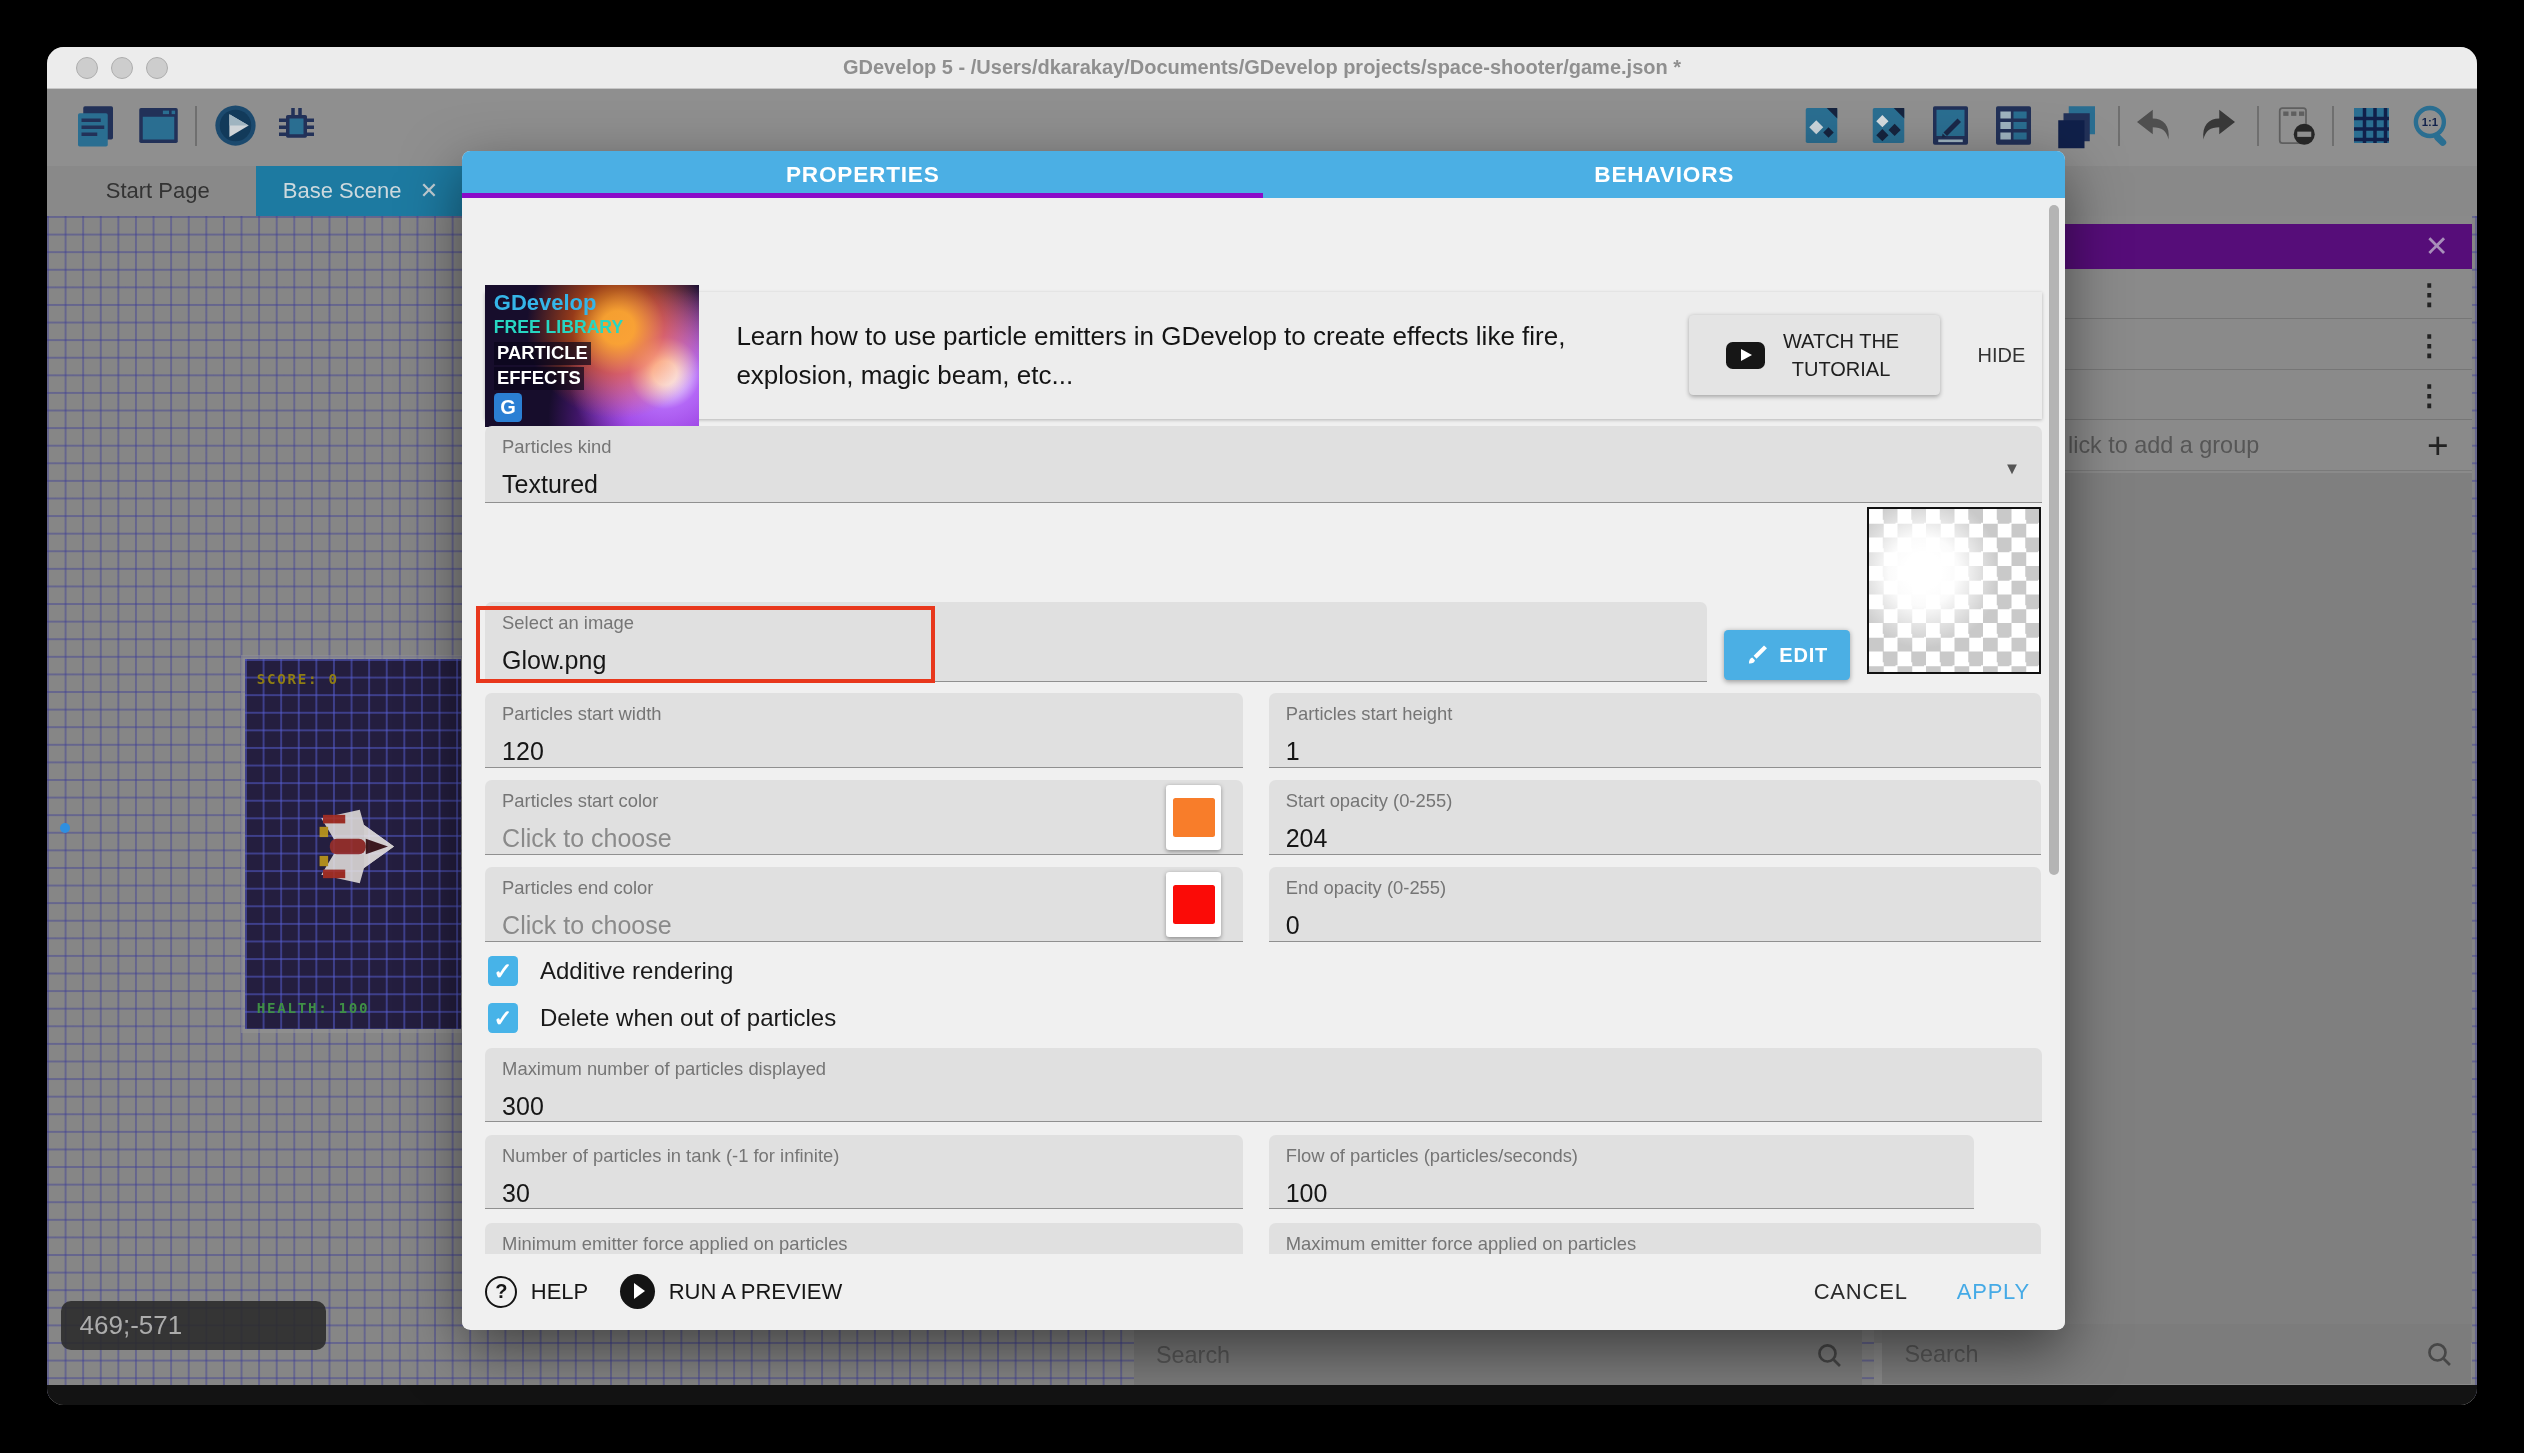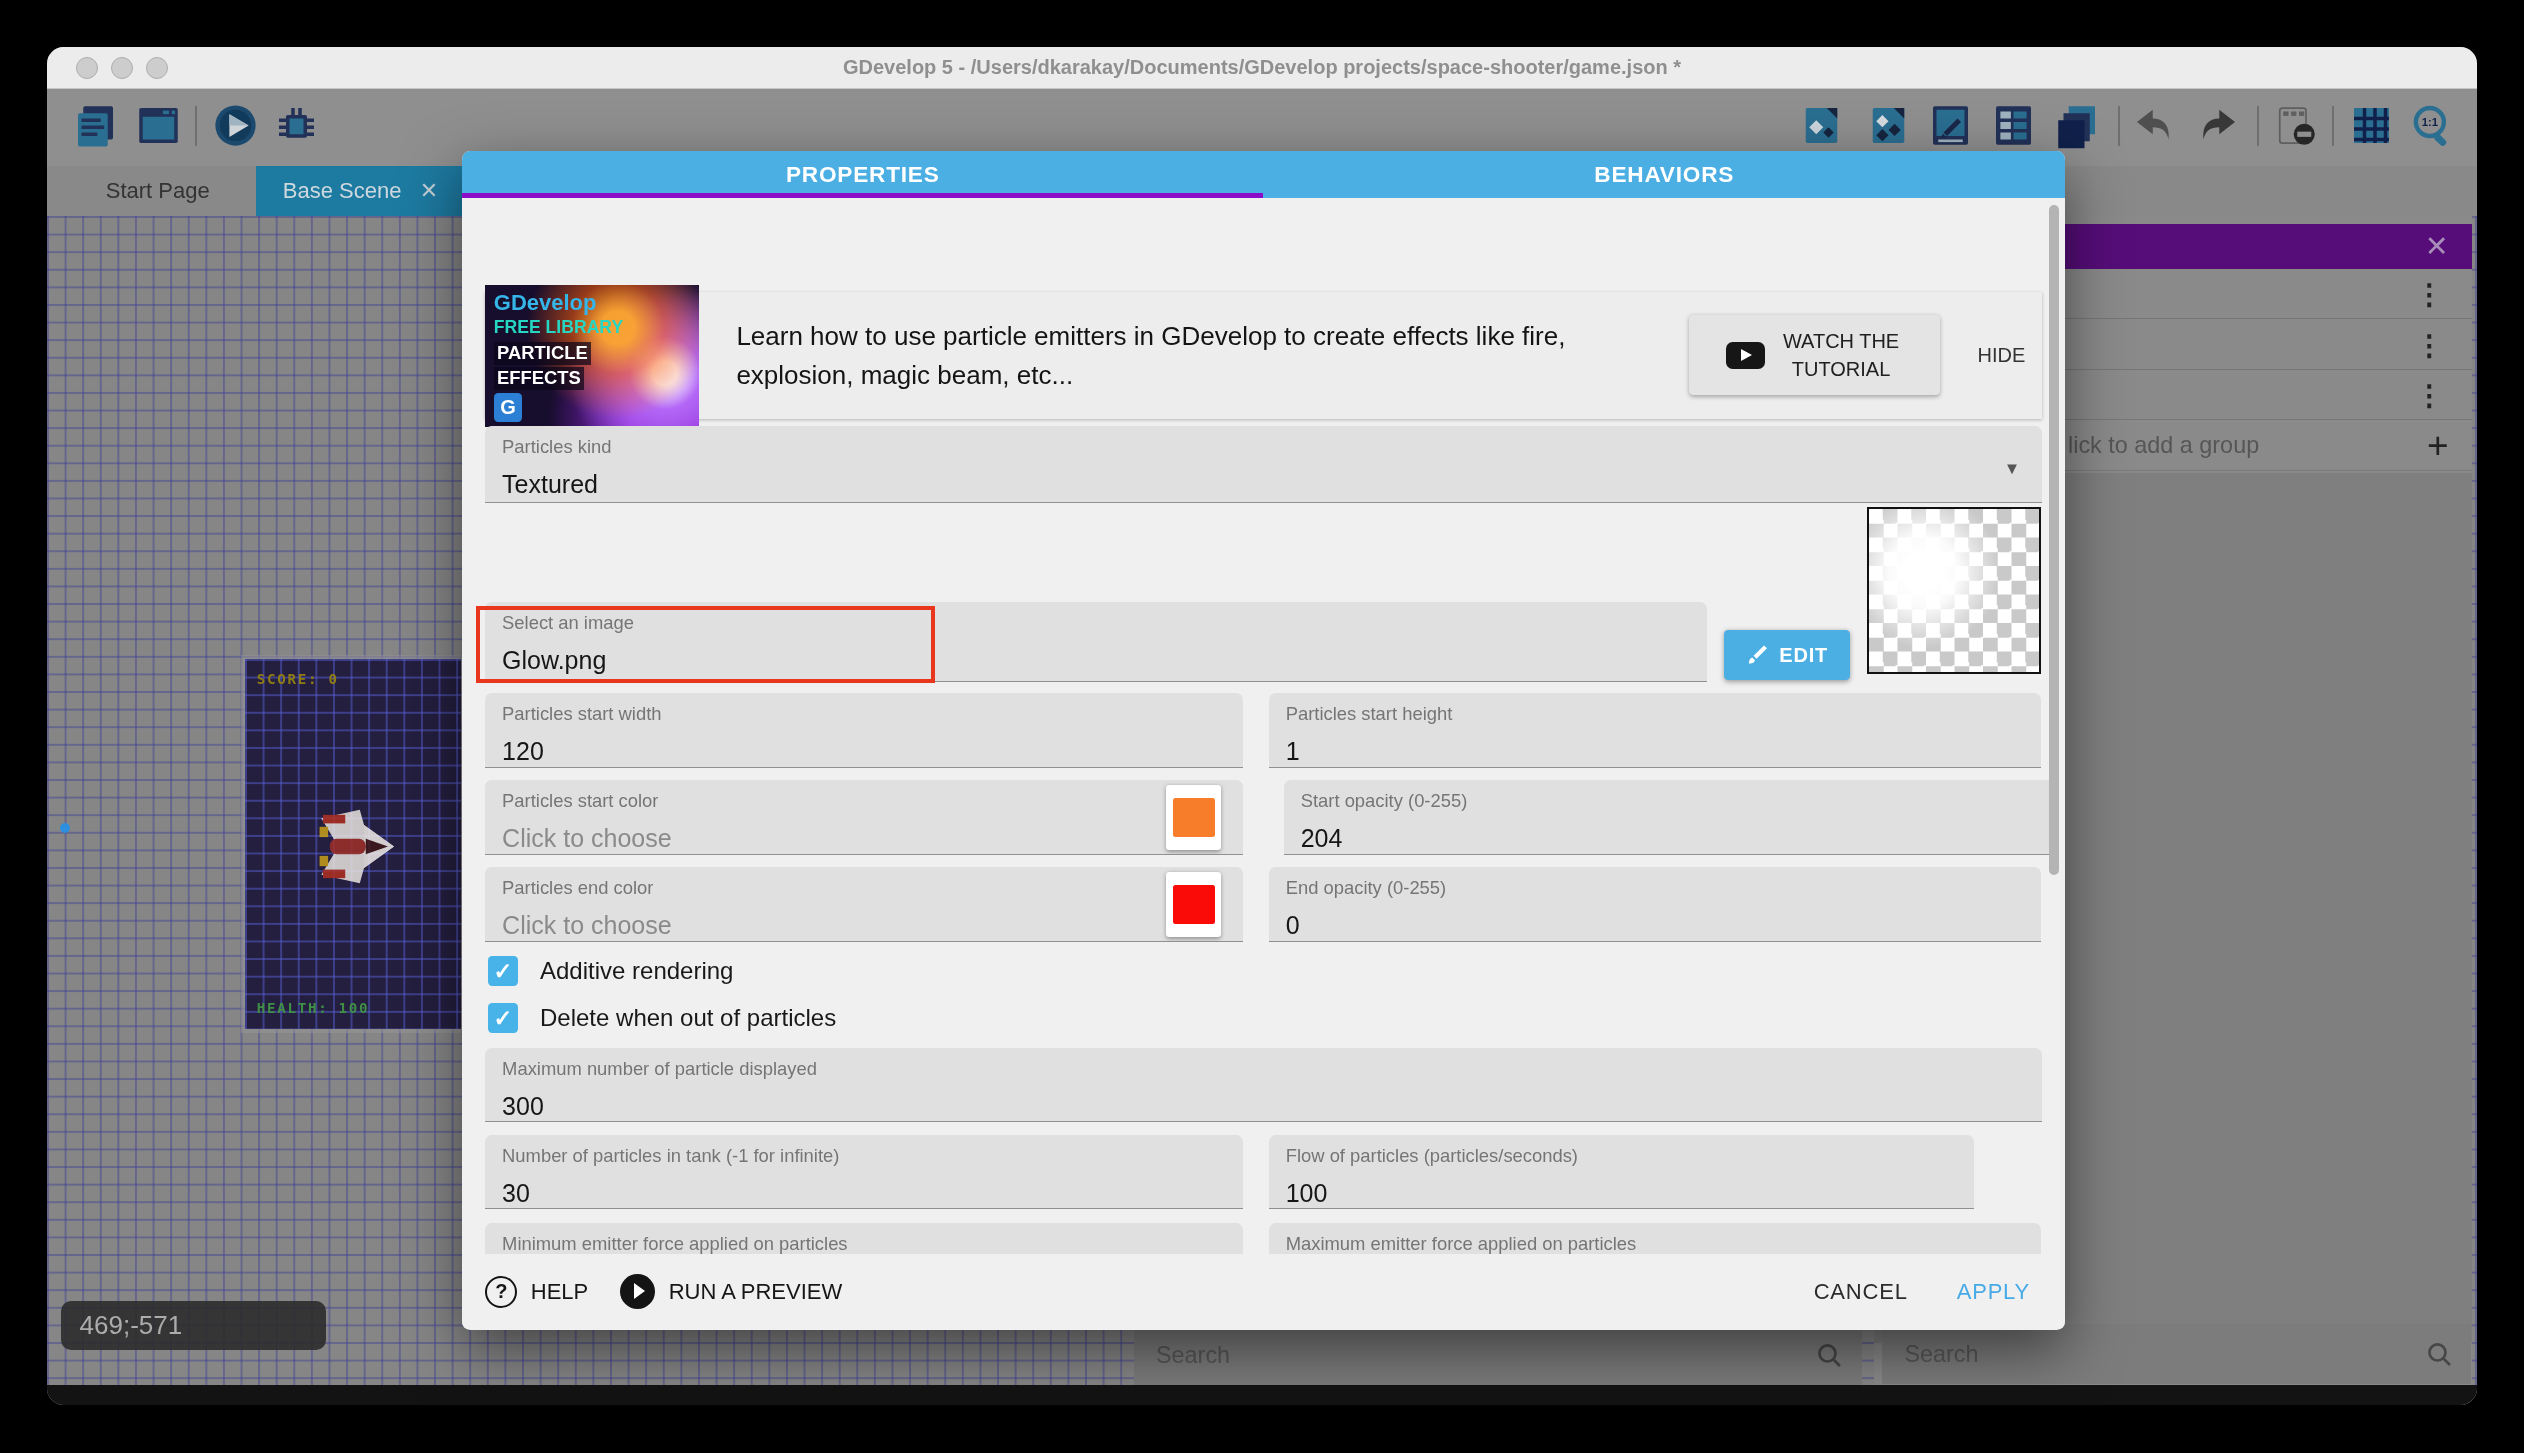--- a/index.html
+++ b/index.html
@@ -111,21 +111,21 @@
   .field .lbl { font-size:18.4px; color:#757575; }
   .field .val { font-size:25px; color:#161616; margin-top:11.7px; }
   .field .val.placeholder { color:#8a8a8a; }
 
   .f-objname  { left:23.4px;  top:55px;   width:1557px; height:72px; }
   .f-kind     { left:23.4px;  top:275px;  width:1557px; height:77px; }
   .f-image    { left:23.4px;  top:451px;  width:1222px; height:80px; }
   .f-sw       { left:23.4px;  top:542px;  width:758px;  height:75px; }
   .f-shh      { left:807px; top:542px;  width:772px;  height:75px; }
   .f-scolor   { left:23.4px;  top:629px;  width:758px;  height:75px; }
-  .f-sopac    { left:807px; top:629px;  width:772px;  height:75px;margin-left:15px; }
+  .f-sopac    { left:807px; top:629px;  width:772px;  height:75px; }
   .f-ecolor   { left:23.4px;  top:716px;  width:758px;  height:75px; }
   .f-eopac    { left:807px; top:716px;  width:772px;  height:75px; }
   .f-max      { left:23.4px;  top:897px; width:1557px; height:74px; }
   .f-tank     { left:23.4px;  top:984px; width:758px;  height:74px; }
   .f-flow     { left:807px; top:984px; width:705px;  height:74px; }
   .f-minforce { left:23.4px;  top:1072px; width:758px;  height:32px; }
   .f-maxforce { left:807px; top:1072px; width:772px;  height:32px; }
 
   .caret { position:absolute; right:22px; top:33px; font-size:16.7px; color:#555; }
 
@@ -498,21 +498,21 @@
   <div class="cb-row cb1">
     <span class="cb-box">✓</span>
     <span class="cb-lbl">Additive rendering</span>
   </div>
   <div class="cb-row cb2">
     <span class="cb-box">✓</span>
     <span class="cb-lbl">Delete when out of particles</span>
   </div>
 
   <div class="field f-max">
-    <div class="lbl">Maximum number of particle displayed</div>
+    <div class="lbl">Maximum number of particles displayed</div>
     <div class="val">300</div>
   </div>
 
   <div class="field f-tank">
     <div class="lbl">Number of particles in tank (-1 for infinite)</div>
     <div class="val">30</div>
   </div>
   <div class="field f-flow">
     <div class="lbl">Flow of particles (particles/seconds)</div>
     <div class="val">100</div>

